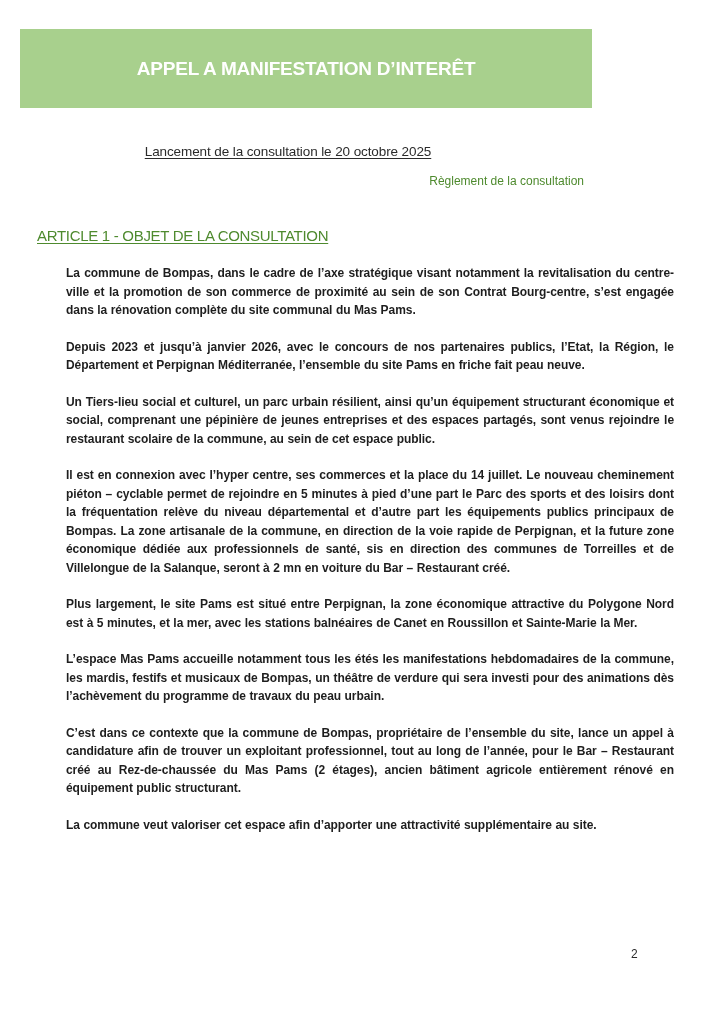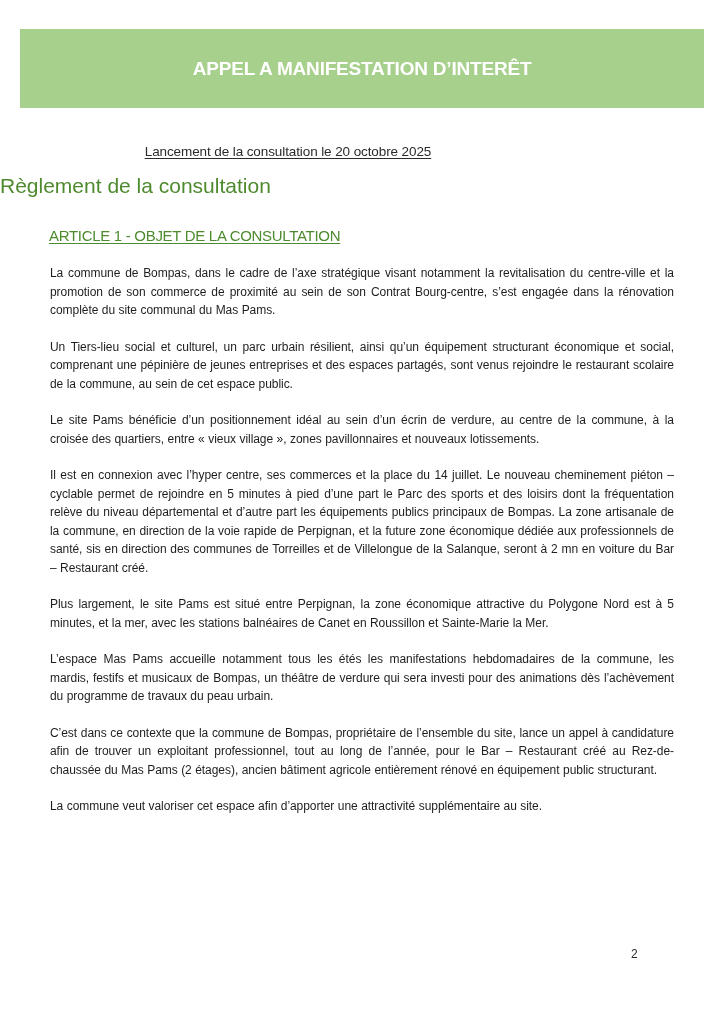--- a/index.html
+++ b/index.html
@@ -12,21 +12,21 @@
       height: 1024px;
       position: relative;
       overflow: hidden;
       font-family: "Liberation Sans", "DejaVu Sans", sans-serif;
       color: #1e1e1e;
     }
     .banner {
       position: absolute;
       left: 20px;
       top: 29px;
-      width: 684px;
+      width: 572px;
       height: 79px;
       background: #a8d08d;
       display: flex;
       align-items: center;
       justify-content: center;
     }
     .banner-title {
       color: #ffffff;
       font-weight: bold;
       font-size: 19px;
@@ -45,22 +45,22 @@
       text-decoration: underline;
       text-underline-offset: 2px;
       text-decoration-thickness: 1px;
       letter-spacing: -0.1px;
     }
     .reglement {
       position: absolute;
       top: 174px;
       left: 0;
       width: 584px;
-      text-align: left;
-      font-size: 21px;
+      text-align: right;
+      font-size: 12px;
       color: #4e8a2e;
     }
     .article-title {
       position: absolute;
       left: 37px;
       top: 227px;
       font-size: 15px;
       color: #4e8a2e;
       text-decoration: underline;
       text-underline-offset: 2px;
@@ -69,23 +69,24 @@
     .body-text {
       position: absolute;
       left: 50px;
       top: 264px;
       width: 624px;
     }
     .para {
       font-size: 12px;
       line-height: 18.5px;
       text-align: justify;
-      margin: 0 0 18px 0;
+      margin: 0 0 18px 16px;
       letter-spacing: -0.05px;
       word-spacing: 0.2px;
+      font-weight: bold;
     }
     .page-number {
       position: absolute;
       left: 631px;
       top: 947px;
       font-size: 12px;
       color: #2b2b2b;
     }
   </style>
 </head>
@@ -94,26 +95,26 @@
 <div class="banner" style="background: rgb(168, 208, 141);">
   <span class="banner-title">APPEL A MANIFESTATION D’INTERÊT</span>
 </div>
 
 <div class="launch">
   <span>Lancement de la consultation le 20 octobre 2025</span>
 </div>
 
 <div class="reglement" style="color: rgb(78, 138, 46);">Règlement de la consultation</div>
 
-<div class="article-title" style="color: rgb(78, 138, 46); margin-left: 12px;">ARTICLE 1 - OBJET DE LA CONSULTATION</div>
+<div class="article-title" style="color: rgb(78, 138, 46);">ARTICLE 1 - OBJET DE LA CONSULTATION</div>
 
 <div class="body-text">
   <p class="para">La commune de Bompas, dans le cadre de l’axe stratégique visant notamment la revitalisation du centre-ville et la promotion de son commerce de proximité au sein de son Contrat Bourg-centre, s’est engagée dans la rénovation complète du site communal du Mas Pams.</p>
+  <p class="para">Depuis 2023 et jusqu’à janvier 2026, avec le concours de nos partenaires publics, l’Etat, la Région, le Département et Perpignan Méditerranée, l’ensemble du site Pams en friche fait peau neuve.</p>
   <p class="para">Un Tiers-lieu social et culturel, un parc urbain résilient, ainsi qu’un équipement structurant économique et social, comprenant une pépinière de jeunes entreprises et des espaces partagés, sont venus rejoindre le restaurant scolaire de la commune, au sein de cet espace public.</p>
-  <p class="para">Le site Pams bénéficie d’un positionnement idéal au sein d’un écrin de verdure, au centre de la commune, à la croisée des quartiers, entre « vieux village », zones pavillonnaires et nouveaux lotissements.</p>
   <p class="para">Il est en connexion avec l’hyper centre, ses commerces et la place du 14 juillet. Le nouveau cheminement piéton – cyclable permet de rejoindre en 5 minutes à pied d’une part le Parc des sports et des loisirs dont la fréquentation relève du niveau départemental et d’autre part les équipements publics principaux de Bompas. La zone artisanale de la commune, en direction de la voie rapide de Perpignan, et la future zone économique dédiée aux professionnels de santé, sis en direction des communes de Torreilles et de Villelongue de la Salanque, seront à 2 mn en voiture du Bar – Restaurant créé.</p>
   <p class="para">Plus largement, le site Pams est situé entre Perpignan, la zone économique attractive du Polygone Nord est à 5 minutes, et la mer, avec les stations balnéaires de Canet en Roussillon et Sainte-Marie la Mer.</p>
   <p class="para">L’espace Mas Pams accueille notamment tous les étés les manifestations hebdomadaires de la commune, les mardis, festifs et musicaux de Bompas, un théâtre de verdure qui sera investi pour des animations dès l’achèvement du programme de travaux du peau urbain.</p>
   <p class="para">C’est dans ce contexte que la commune de Bompas, propriétaire de l’ensemble du site, lance un appel à candidature afin de trouver un exploitant professionnel, tout au long de l’année, pour le Bar – Restaurant créé au Rez-de-chaussée du Mas Pams (2 étages), ancien bâtiment agricole entièrement rénové en équipement public structurant.</p>
   <p class="para">La commune veut valoriser cet espace afin d’apporter une attractivité supplémentaire au site.</p>
 </div>
 
 <div class="page-number">2</div>
 
 </body></html>

